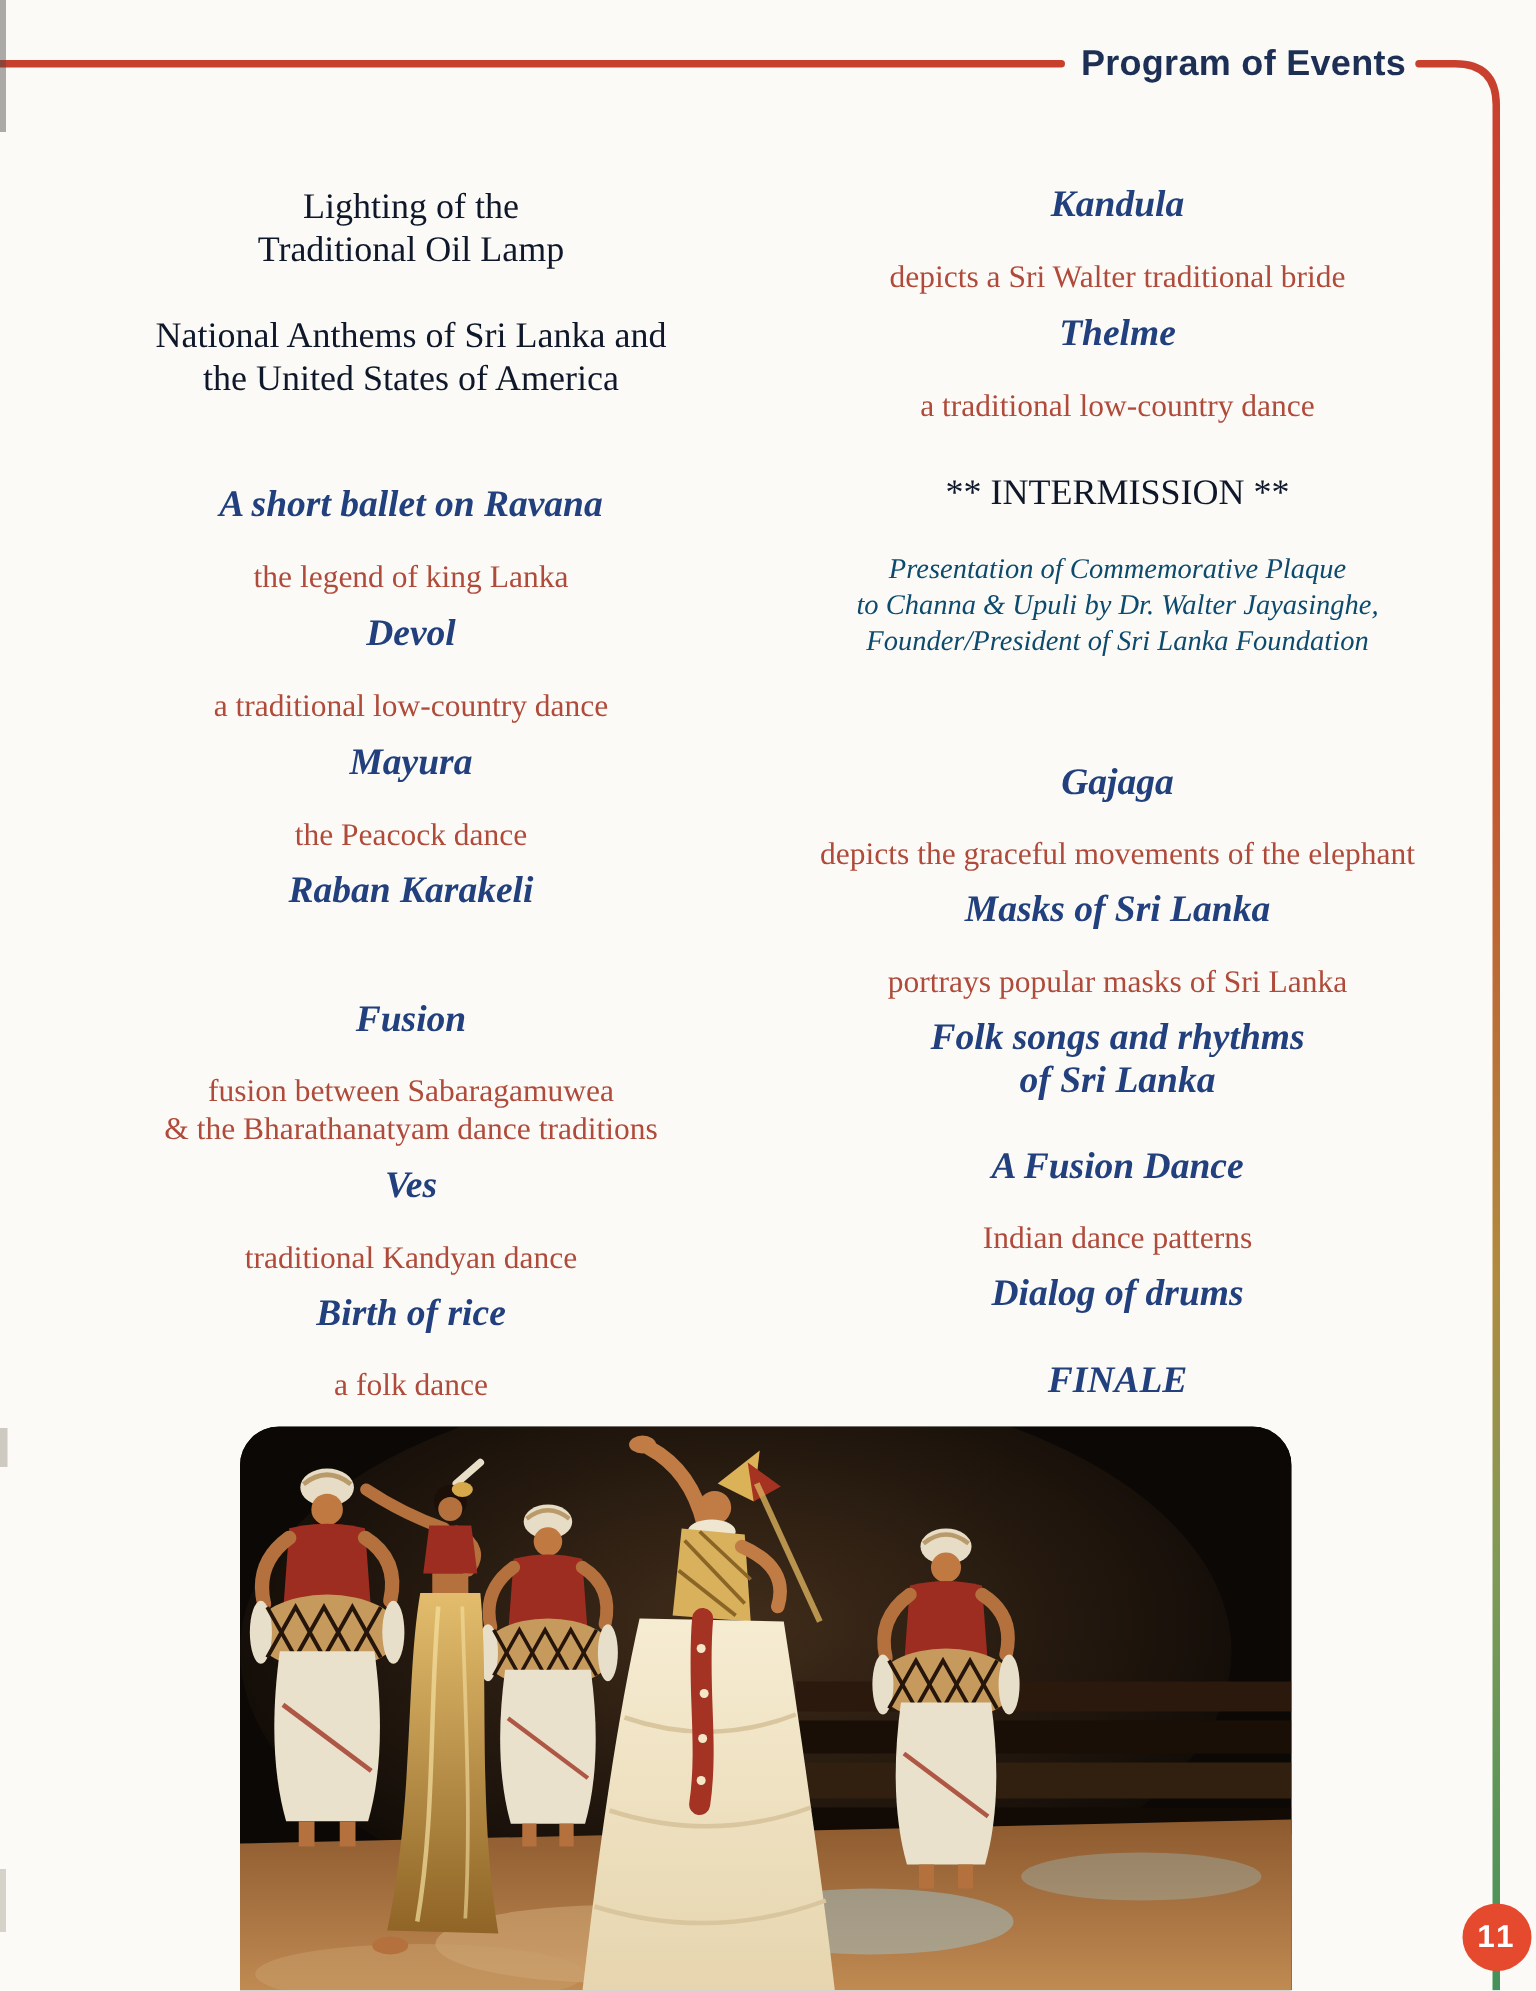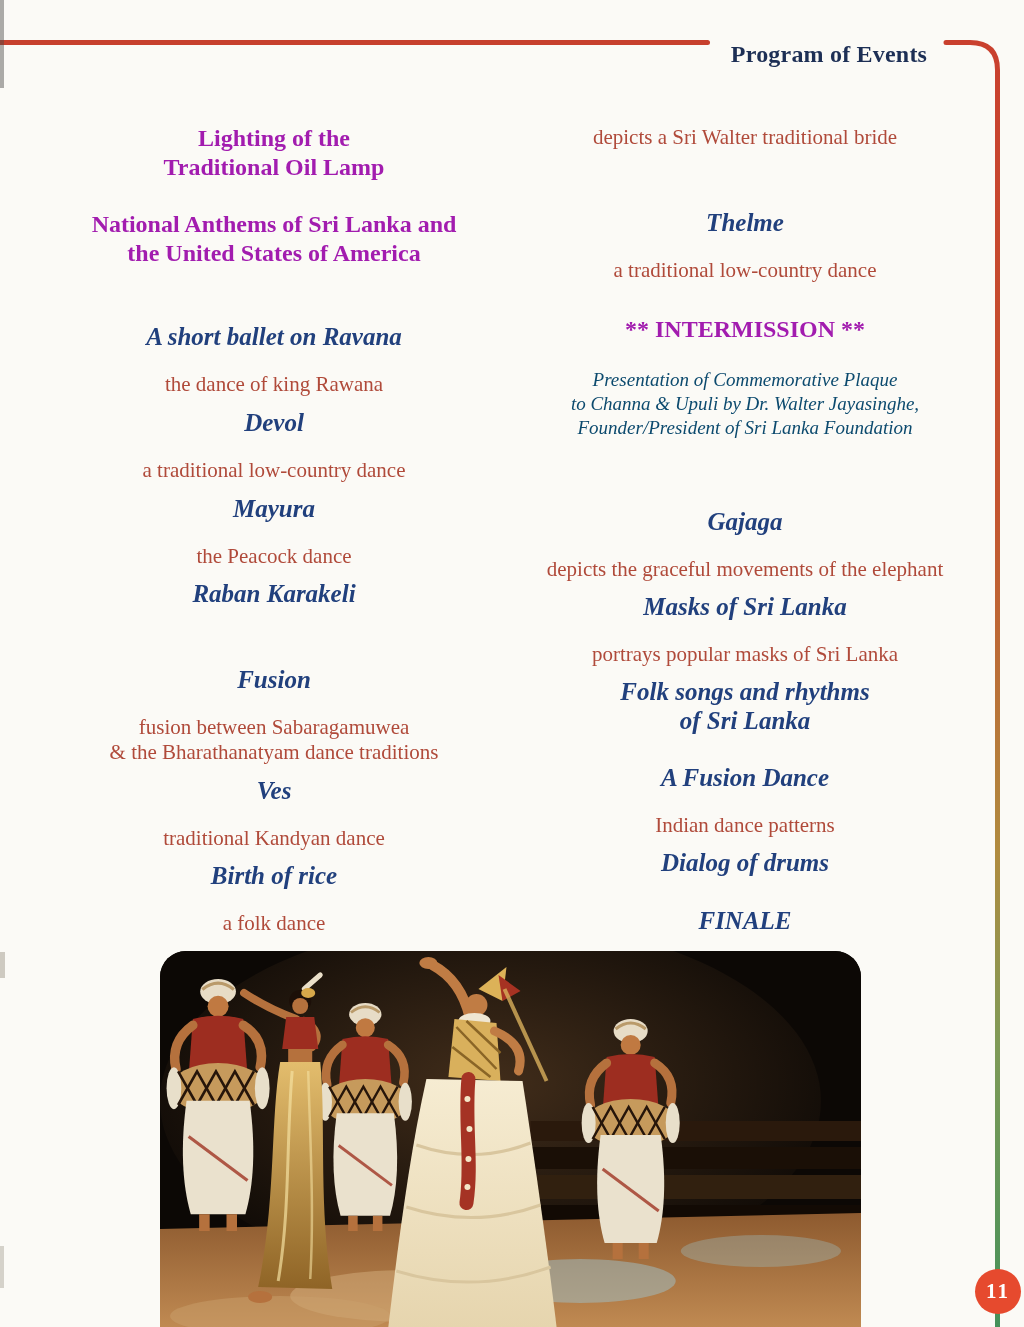--- a/index.html
+++ b/index.html
@@ -3,52 +3,52 @@
 <meta charset="utf-8">
 <style>
   html,body{margin:0;padding:0;background:#ffffff;}
   .page{
     position:relative;width:1024px;height:1327px;overflow:hidden;
     background:#fbfaf6;font-family:"Liberation Serif",serif;
   }
   
   .header-title{
     position:absolute;top:29px;left:720px;width:218px;text-align:center;
-    font-family:Liberation Serif, serif;font-size:24px;font-weight:600;
-    color:#1d2f55;letter-spacing:.2px;margin-top:12px;
+    font-family:Liberation Sans, sans-serif;font-size:24px;font-weight:600;
+    color:#1d2f55;letter-spacing:.2px;
   }
   .rule-left{
     position:absolute;top:40px;left:0;width:710px;height:5px;
     background:#c7402d;border-radius:0 3px 3px 0;
   }
   svg.deco{position:absolute;left:0;top:0;width:1024px;height:1327px;pointer-events:none;}
   
   .col{position:absolute;top:0;height:100%;text-align:center;}
   .col-left{left:38px;width:472px;}
   .col-right{left:512px;width:466px;}
   .item{position:absolute;left:0;right:0;white-space:pre-line;}
   .t-navy{color:#21407d;font-weight:bold;font-style:italic;font-size:25px;line-height:1.17;}
-  .t-dark{color:#a21caf;font-weight:bold;font-size:24px;line-height:1.22;text-align:center;}
+  .t-dark{color:#0f172a;font-weight:normal;font-size:24px;line-height:1.22;text-align:center;}
   .t-note{color:#0c4a6e;font-style:italic;font-size:19px;line-height:1.26;}
   .t-desc{color:#b04a3a;font-size:21px;line-height:1.18;margin-top:3px;white-space:pre-line;}
   
   .li1{top:106px}.li2{top:192px}.li3{top:304px}.li4{top:390px}.li5{top:476px}
   .li6{top:561px}.li7{top:647px}.li8{top:758px}.li9{top:843px}
   .ri1{top:104px}.ri2{top:190px}.ri3{top:297px}.ri4{top:350px}.ri5{top:489px}
   .ri6{top:574px}.ri7{top:659px}.ri8{top:745px}.ri9{top:830px}.ri10{top:888px}
   
   .photo{
     position:absolute;left:160px;top:951px;width:701px;height:376px;
     border-radius:26px 26px 0 0;overflow:hidden;background:#0b0705;
   }
   .photo svg{display:block;width:100%;height:100%;}
   
   .page-badge{
     position:absolute;left:975px;top:1269px;width:46px;height:45px;border-radius:50%;
-    background:#e64a2e;color:#ffffff;font-family:Liberation Serif, serif;
+    background:#e64a2e;color:#ffffff;font-family:Liberation Sans, sans-serif;
     font-weight:bold;font-size:21px;letter-spacing:2px;
     display:flex;align-items:center;justify-content:center;
   }
   
   .artifact{position:absolute;left:0;}
   .a0{top:0;width:4px;height:88px;background:#4a4a46;opacity:.45;}
   .a1{top:952px;width:5px;height:26px;background:#a9a296;opacity:.55;}
   .a2{top:1246px;width:4px;height:42px;background:#b7b1a6;opacity:.55;}
 </style>
 </head>
@@ -76,21 +76,21 @@
     <div class="item li1">
       <div class="t-dark">Lighting of the
 Traditional Oil Lamp</div>
     </div>
     <div class="item li2">
       <div class="t-dark">National Anthems of Sri Lanka and
 the United States of America</div>
     </div>
     <div class="item li3">
       <div class="t-navy">A short ballet on Ravana</div>
-      <div class="t-desc">the dance of king Rawana</div>
+      <div class="t-desc">the legend of king Lanka</div>
     </div>
     <div class="item li4">
       <div class="t-navy">Devol</div>
       <div class="t-desc">a traditional low-country dance</div>
     </div>
     <div class="item li5">
       <div class="t-navy">Mayura</div>
       <div class="t-desc">the Peacock dance</div>
     </div>
     <div class="item li6">
@@ -106,20 +106,21 @@
       <div class="t-desc">traditional Kandyan dance</div>
     </div>
     <div class="item li9">
       <div class="t-navy">Birth of rice</div>
       <div class="t-desc">a folk dance</div>
     </div>
   </div>
 
   <div class="col col-right">
     <div class="item ri1">
+      <div class="t-navy">Kandula</div>
       <div class="t-desc">depicts a Sri Walter traditional bride</div>
     </div>
     <div class="item ri2">
       <div class="t-navy">Thelme</div>
       <div class="t-desc">a traditional low-country dance</div>
     </div>
     <div class="item ri3">
       <div class="t-dark">** INTERMISSION **</div>
     </div>
     <div class="item ri4">

